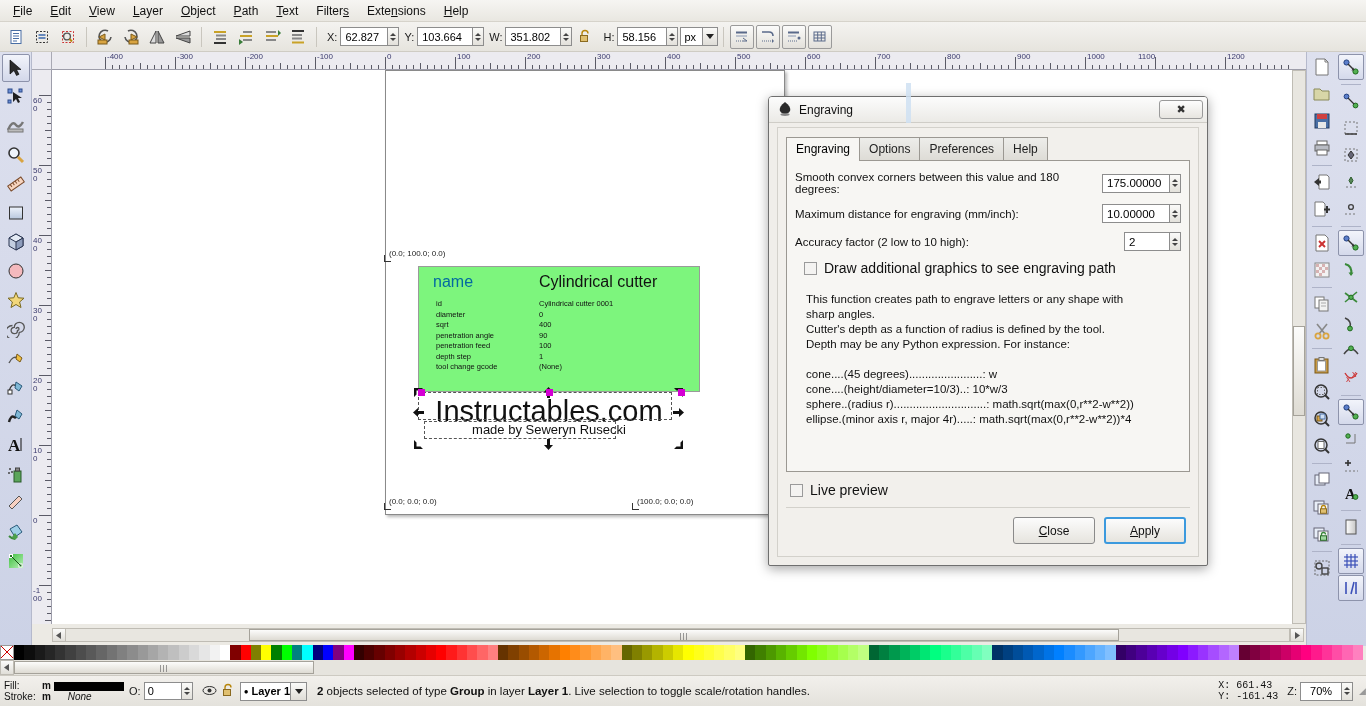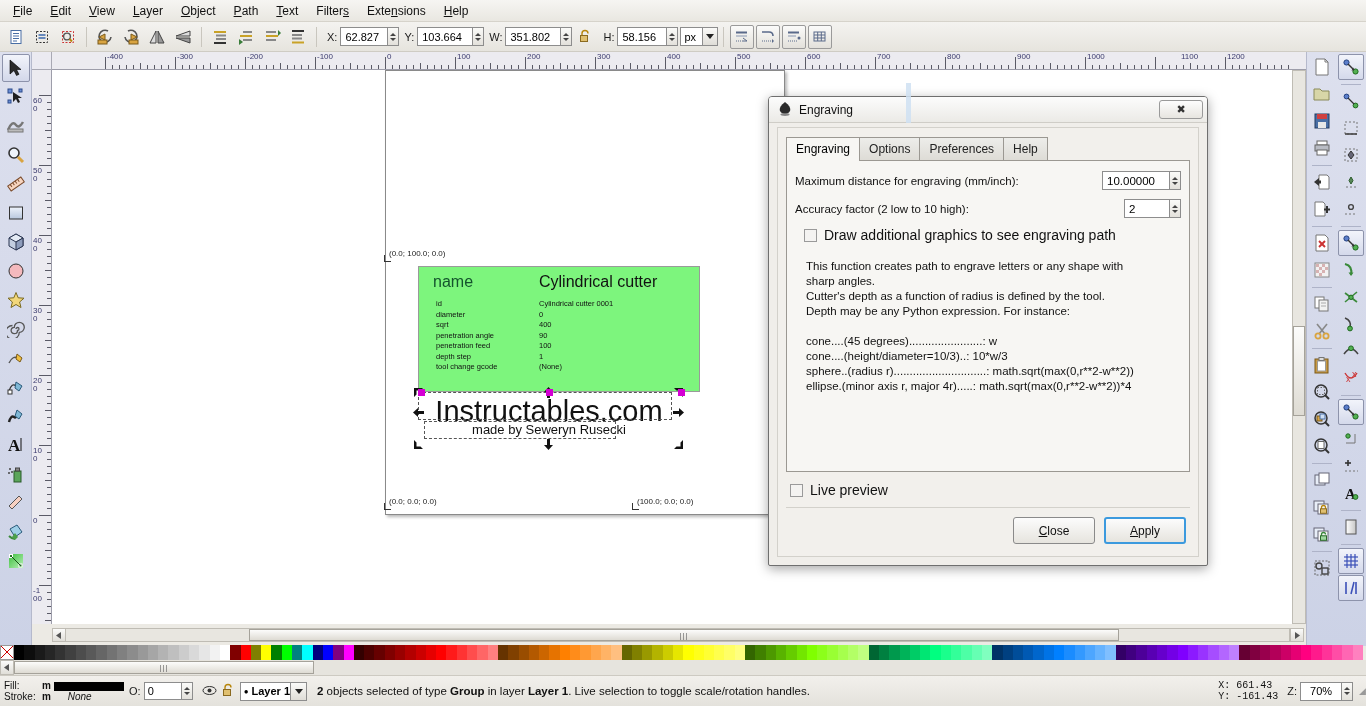--- a/index.html
+++ b/index.html
@@ -124,21 +124,21 @@
   }
   .canvas-guide-v { position: absolute; left: 333px; top:0; width:1px; height:445px; background:#8a8a8a; }
   .coordlabel {
     position: absolute; font-size: 8px; color: #222;
     font-family: "Liberation Sans", sans-serif; white-space: nowrap;
   }
   .greenbox {
     position: absolute; left: 366px; top: 196px; width: 282px; height: 126px;
     background: #7df57d; border: 1px solid #9a9a9a;
   }
-  .gb-header { position: absolute; left: 14px; top: 6px; font-size: 16px; color: #14532d; }
+  .gb-header { position: absolute; left: 14px; top: 6px; font-size: 16px; color: #0369a1; }
   .gb-header2 { position: absolute; left: 120px; top: 6px; font-size: 16px; color: #111; }
   .gb-row { position: absolute; font-size: 7.5px; color: #111; white-space: nowrap; }
   .dashsel { position: absolute; border: 1px dashed #555; }
   .harrow { position: absolute; width: 13px; height: 13px; }
   .mag-node { position: absolute; width: 7px; height: 7px; background: #d400d4; }
 
   
   .hscroll {
     position: absolute; left: 52px; bottom: 64px; right: 76px; height: 14px;
     background: #e8e6e0; border: 1px solid #bfbcb4;
@@ -758,21 +758,21 @@
       <div class="tickmark" style="left: 1040px; height: 4px;"></div>
       <div class="tickmark" style="left: 1047px; height: 4px;"></div>
       <div class="tickmark" style="left: 1054px; height: 4px;"></div>
       <div class="tickmark" style="left: 1061px; height: 4px;"></div>
       <div class="tickmark" style="left: 1068px; height: 6px;"></div>
       <div class="tickmark" style="left: 1075px; height: 4px;"></div>
       <div class="tickmark" style="left: 1082px; height: 4px;"></div>
       <div class="tickmark" style="left: 1089px; height: 4px;"></div>
       <div class="tickmark" style="left: 1096px; height: 4px;"></div>
       <div class="tickmark" style="left: 1103px; height: 12px;"></div>
-      <div class="ticklabel" style="left: 1129px;">1100</div>
+      <div class="ticklabel" style="left: 1086px;">1100</div>
       <div class="tickmark" style="left: 1110px; height: 4px;"></div>
       <div class="tickmark" style="left: 1117px; height: 4px;"></div>
       <div class="tickmark" style="left: 1124px; height: 4px;"></div>
       <div class="tickmark" style="left: 1131px; height: 4px;"></div>
       <div class="tickmark" style="left: 1138px; height: 6px;"></div>
       <div class="tickmark" style="left: 1145px; height: 4px;"></div>
       <div class="tickmark" style="left: 1152px; height: 4px;"></div>
       <div class="tickmark" style="left: 1159px; height: 4px;"></div>
       <div class="tickmark" style="left: 1166px; height: 4px;"></div>
       <div class="tickmark" style="left: 1173px; height: 12px;"></div>
@@ -1468,20 +1468,28 @@
     <div class="dlg-body">
       <div class="tabs" id="dlgtabs">
           <div class="tab active">Engraving</div>
           <div class="tab">Options</div>
           <div class="tab">Preferences</div>
           <div class="tab">Help</div>
         </div>
       <div class="tabpage">
         <div id="dlgfields">
             <div class="frow">
+              <div class="flabel">Smooth convex corners between this value and 180 degrees:</div>
+              <div class="fval" style="width: 68px;">175.00000</div>
+              <div class="spin">
+                <i class="up"></i>
+                <i class="dn"></i>
+              </div>
+            </div>
+            <div class="frow">
               <div class="flabel">Maximum distance for engraving (mm/inch):</div>
               <div class="fval" style="width: 68px;">10.00000</div>
               <div class="spin">
                 <i class="up"></i>
                 <i class="dn"></i>
               </div>
             </div>
             <div class="frow">
               <div class="flabel">Accuracy factor (2 low to 10 high):</div>
               <div class="fval" style="width: 46px;">2</div>

